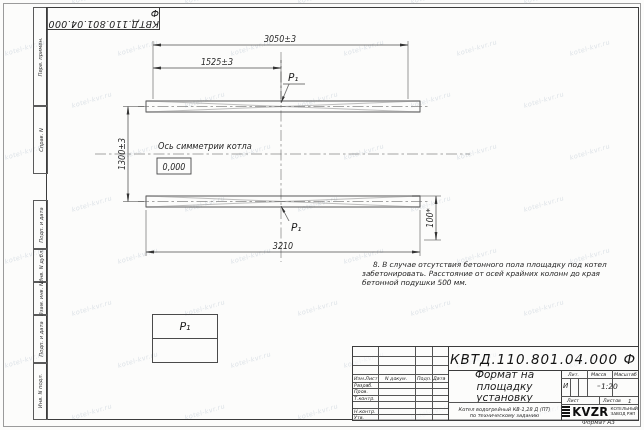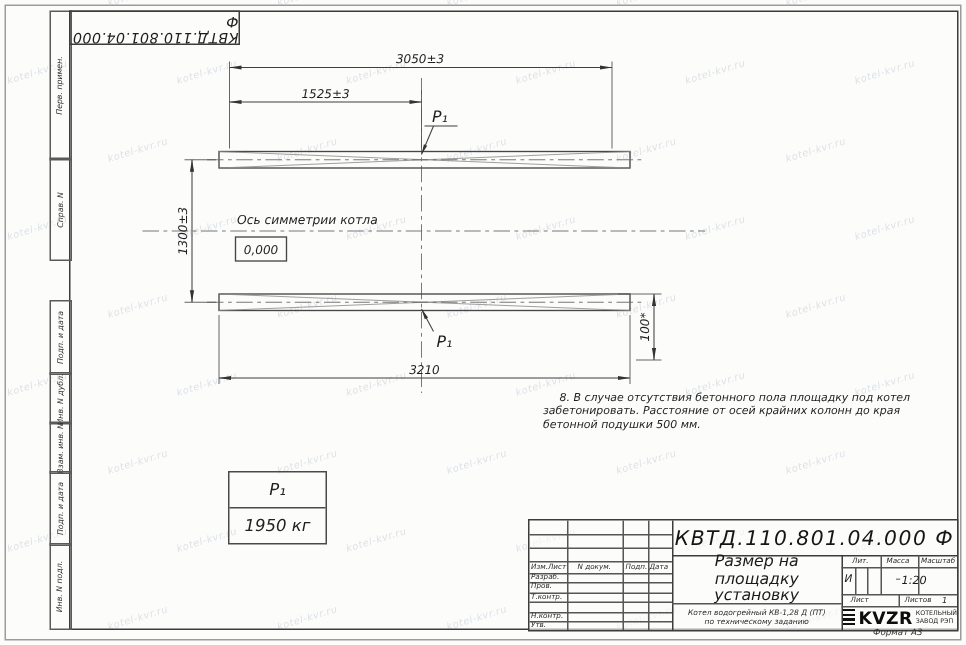--- a/index.html
+++ b/index.html
@@ -208,21 +208,20 @@
     <text class="ta" x="158" y="149">Ось симметрии котла</text>
     <text class="tl" x="174" y="169.5" text-anchor="middle">0,000</text>
   </svg>
 
   <div class="notes">
     <div class="note">8. В случае отсутствия бетонного пола площадку под котел забетонировать. Расстояние от осей крайних колонн до края бетонной подушки 500 мм.</div>
   </div>
 
   <div class="load-table">
     <div class="lt-row first">P₁</div>
-    <div class="lt-row">1950 кг</div>
   </div>
 
   <div class="tb">
 
     <div class="v" style="left:25px;height:73px"></div>
     <div class="v" style="left:62px;height:73px"></div>
     <div class="v" style="left:79px;height:73px"></div>
     <div class="v" style="left:95px;height:73px;border-left:1px solid #3c3c3c"></div>
     <div class="h" style="top:9px;width:95px"></div>
     <div class="h" style="top:18px;width:95px"></div>
@@ -241,21 +240,21 @@
 
     <div class="cell-label" style="left:1px;top:35.8px">Разраб.</div>
     <div class="cell-label" style="left:1px;top:42.2px">Пров.</div>
     <div class="cell-label" style="left:1px;top:48.7px">Т.контр.</div>
     <div class="cell-label" style="left:1px;top:55.2px"></div>
     <div class="cell-label" style="left:1px;top:61.7px">Н.контр.</div>
     <div class="cell-label" style="left:1px;top:68px">Утв.</div>
 
     <div class="desig">КВТД.110.801.04.000 Ф</div>
     <div class="doc-title">
-      <span>Размер на</span>
+      <span>Формат на</span>
       <span>площадку</span>
       <span>установку</span>
     </div>
     <div class="product">
       <span>Котел водогрейный КВ-1,28 Д (ПТ)</span>
       <span>по техническому заданию</span>
     </div>
 
     <div class="v" style="left:208px;top:23px;height:50px;border-left:1px solid #3c3c3c"></div>
     <div class="v" style="left:234px;top:23px;height:26px"></div>

